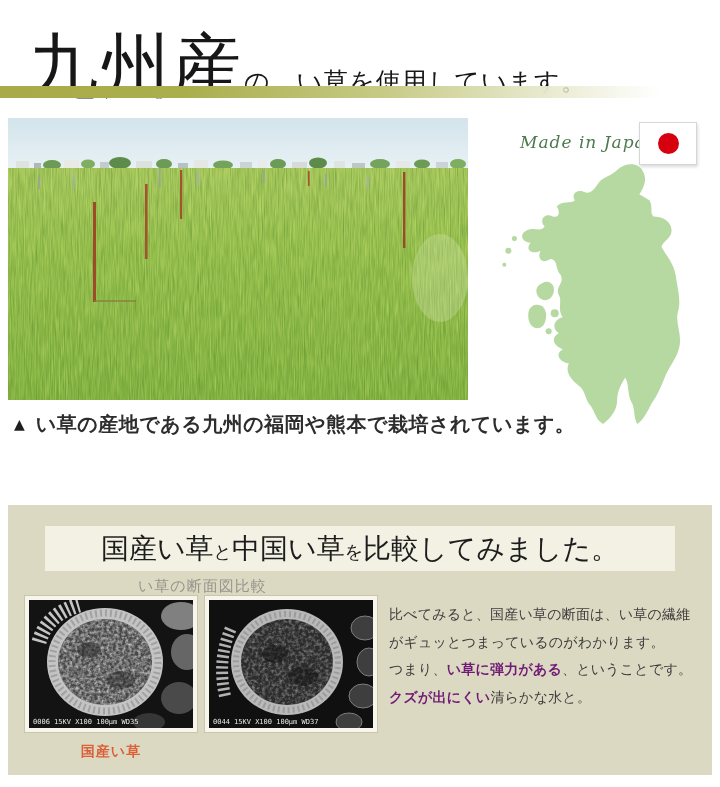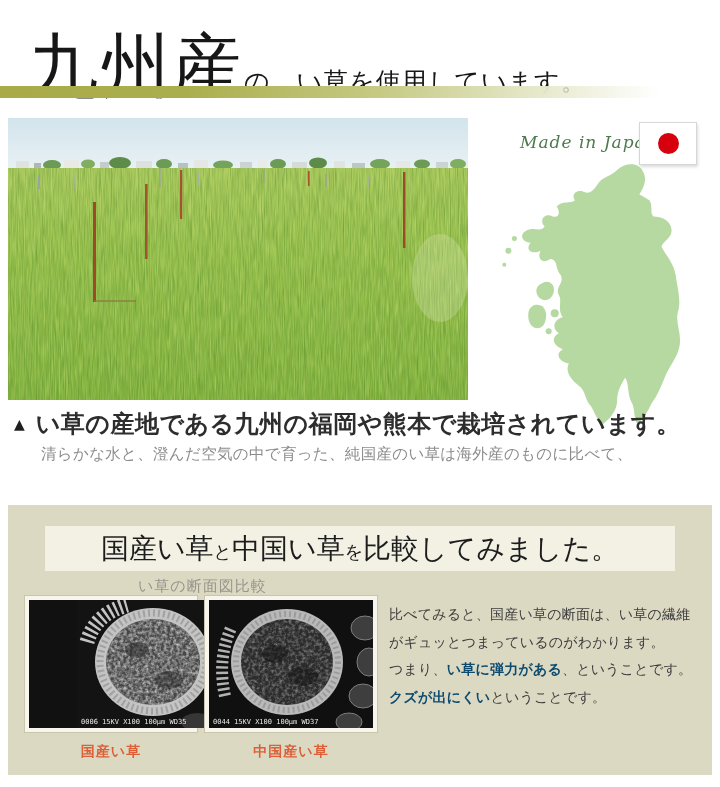--- a/index.html
+++ b/index.html
@@ -29,52 +29,52 @@
   .flag {
     position:absolute; left:639px; top:122px; width:58px; height:43px;
     background:#fff; border:1px solid #d6d6d6; box-shadow:1px 2px 3px rgba(0,0,0,0.14);
     display:flex; align-items:center; justify-content:center;
   }
   .flag-sun { width:21px; height:21px; border-radius:50%; background:#d7000f; }
   .map-wrap { position:absolute; left:484px; top:154px; }
   
   .intro { position:absolute; left:14px; top:413px; display:flex; gap:11px; align-items:flex-start; white-space:nowrap; }
   .intro-marker { font-size:14px; color:#1e1e1e; line-height:23px; }
-  .intro-heading { font-size:24px; font-weight:bold; color:#2d2d2d; line-height:23px; letter-spacing:0.5px; }
+  .intro-heading { font-size:20px; font-weight:bold; color:#2d2d2d; line-height:23px; letter-spacing:0.5px; }
   .intro-body {
     position:absolute; left:41px; top:442px; width:630px;
     font-size:15.5px; color:#8c8c8c; line-height:25px; letter-spacing:0.3px;
   }
   .intro-body span { display:block; }
   
   .panel { position:absolute; left:8px; top:505px; width:704px; height:270px; background:#dcd9c3; }
   .panel-title {
     position:absolute; left:37px; top:21px; width:630px; height:45px;
     background:#f3f1e4; text-align:center; line-height:46px; white-space:nowrap;
     font-family:"DejaVu Serif","Liberation Serif",serif; color:#1c1c1c;
   }
   .pt-lg { font-size:28px; }
   .pt-sm { font-size:18px; }
   .panel-caption { position:absolute; left:130px; top:72px; font-size:15px; color:#97958c; letter-spacing:1px; }
   .sem {
     position:absolute; top:91px; width:172px; height:136px;
     border:4px solid #f8f6ec; box-shadow:0 0 0 1px #c9c6ae; background:#111;
   }
-  .sem1 { left:17px;padding-left:48px; } .sem2 { left:197px; }
+  .sem1 { left:17px; } .sem2 { left:197px; }
   .sem-label {
     position:absolute; top:238px; width:172px; text-align:center;
     font-size:14px; font-weight:bold; color:#dc5f38; letter-spacing:1px;
   }
   .lab1 { left:17px; } .lab2 { left:197px; }
   .desc {
     position:absolute; left:381px; top:96px; width:322px;
     font-size:14px; line-height:27.5px; color:#3c3c3c; letter-spacing:0.2px;
   }
   .desc .line { display:block; white-space:nowrap; }
-  .desc .b { font-weight:bold; color:#0c4a6e;margin-top:19px; }
+  .desc .b { font-weight:bold; color:#701a75;margin-top:19px; }
 </style>
 </head>
 <body>
 
 <div class="page">
 
   <div class="header-title">
     <span class="t-lg">九州産</span><span class="t-sm">の、い草を使用しています。</span>
   </div>
   <div class="accent-bar"></div>
@@ -181,21 +181,20 @@
         <circle cx="6" cy="110" r="2"></circle>
       </g>
     </svg>
   </div>
 
   <div class="intro">
     <span class="intro-marker">▲</span>
     <span class="intro-heading">い草の産地である九州の福岡や熊本で栽培されています。</span>
   </div>
   <div class="intro-body">
-    <span>清らかな水と、澄んだ空気の中で育った、純国産のい草は海外産のものに比べて、</span>
   </div>
 
   <div class="panel">
     <div class="panel-title">
       <span class="pt-lg">国産い草</span><span class="pt-sm">と</span><span class="pt-lg">中国い草</span><span class="pt-sm">を</span><span class="pt-lg">比較してみました。</span>
     </div>
     <div class="panel-caption">い草の断面図比較</div>
 
     <div class="sem sem1">
       <svg width="164" height="128" viewBox="0 0 164 128">
@@ -241,23 +240,22 @@
         <ellipse cx="78" cy="62" rx="51" ry="48" fill="none" stroke="#888" stroke-width="6" stroke-dasharray="2 3" opacity="0.6"></ellipse>
         <ellipse cx="78" cy="62" rx="46" ry="43" fill="#2c2c2c"></ellipse>
         <ellipse cx="78" cy="62" rx="46" ry="43" fill="#ffffff" filter="url(#semGrain2)" opacity="0.7"></ellipse>
         <ellipse cx="66" cy="54" rx="13" ry="9" fill="#161616" opacity="0.55"></ellipse>
         <ellipse cx="94" cy="76" rx="15" ry="10" fill="#121212" opacity="0.5"></ellipse>
         <text x="4" y="124" font-size="7" fill="#e8e8e8" font-family="DejaVu Sans Mono, monospace">0044  15KV  X100  100μm WD37</text>
       </svg>
     </div>
 
     <div class="sem-label lab1">国産い草</div>
-    <div class="sem-label lab2">中国産い草</div>
 
     <div class="desc">
       <span class="line">比べてみると、国産い草の断面は、い草の繊維</span>
       <span class="line">がギュッとつまっているのがわかります。</span>
       <span class="line"><span>つまり、</span><span class="b">い草に弾力がある</span><span>、ということです。</span></span>
-      <span class="line"><span class="b">クズが出にくい</span><span>ということです。</span></span>
+      <span class="line"><span class="b">クズが出にくい</span><span>清らかな水と。</span></span>
     </div>
   </div>
 
 </div>
 
 </body></html>

